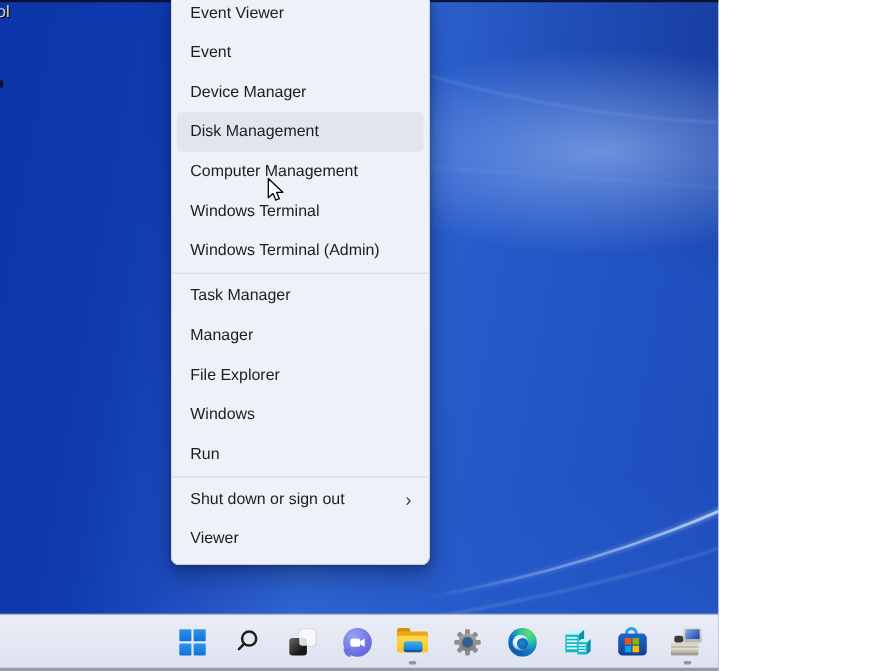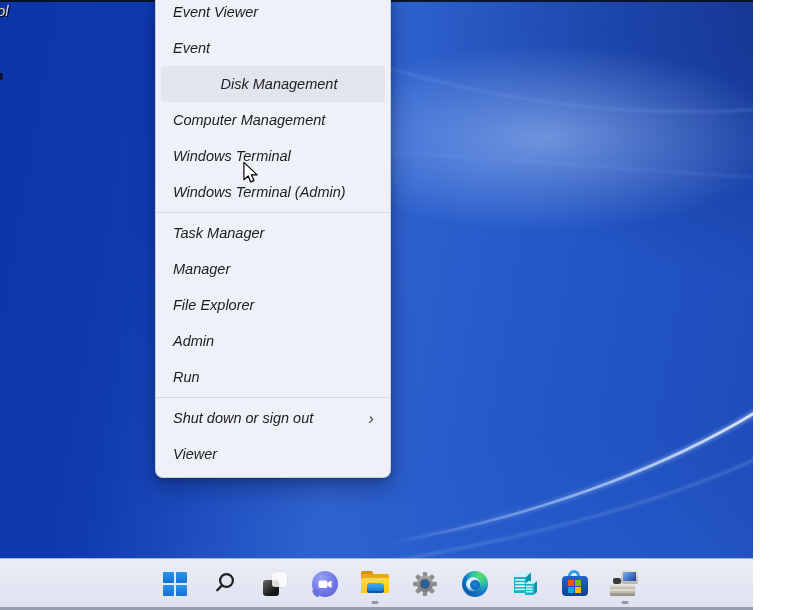--- a/index.html
+++ b/index.html
@@ -1,17 +1,17 @@
 <!DOCTYPE html>
 <html><head>
 <meta charset="utf-8">
 <style>
   html,body{margin:0;padding:0;}
   body{width:800px;height:610px;overflow:hidden;font-family:"Liberation Sans","DejaVu Sans",sans-serif;}
-  .screen{position:relative;width:753px;height:610px;overflow:hidden;background:#2458c6;font-style:italic;}
+  .screen{position:relative;width:653px;height:610px;overflow:hidden;background:#2458c6;}
 
   
   .wallpaper{position:absolute;inset:0;
     background:
       radial-gradient(ellipse 330px 130px at 545px 138px, rgba(186,214,255,0.50), rgba(186,214,255,0) 72%),
       radial-gradient(ellipse 720px 430px at 840px 20px, rgba(9,26,98,0.55), rgba(9,26,98,0) 62%),
       radial-gradient(ellipse 520px 300px at 620px 640px, rgba(45,105,215,0.45), rgba(45,105,215,0) 70%),
       linear-gradient(100deg,#0d35a9 0%,#0f3ab0 20%,#2f63cf 48%,#2356c6 72%,#1e4cba 100%);
   }
   .streaks{position:absolute;inset:0;}
@@ -20,21 +20,21 @@
     text-shadow:1px 1px 1px rgba(0,0,0,0.95);}
   .speck{position:absolute;left:0;top:73px;width:3px;height:7px;background:#0a1430;border-radius:0 2px 2px 0;}
 
   
   .context-menu{position:absolute;left:155px;top:-6px;width:236px;box-sizing:border-box;
     background:#eef1f8;border:1px solid #c7ccd8;border-top:none;
     border-radius:0 0 8px 8px;padding-bottom:5px;
     box-shadow:0 10px 22px rgba(8,18,60,0.38),0 2px 6px rgba(8,18,60,0.25);z-index:5;}
   .menu-item{height:36px;display:flex;align-items:center;padding:0 0 0 17px;
     font-size:14.5px;color:#1d1d1d;cursor:default;white-space:nowrap;}
-  .menu-item.highlighted{background:#e2e5ed;border-radius:4px;margin:0 5px;padding-left:12px;justify-content:center;}
+  .menu-item.highlighted{background:#e2e5ed;border-radius:4px;margin:0 5px;padding-left:12px;}
   .menu-separator{height:1px;background:#d7dae3;margin:2px 0;}
   .chevron{margin-left:auto;padding-right:16px;color:#454545;font-size:17px;line-height:1;}
 
   
   .cursor{position:absolute;left:242px;top:161px;z-index:9;}
 
   
   .taskbar{position:absolute;left:0;bottom:0;width:800px;height:52px;box-sizing:border-box;
     background:linear-gradient(180deg,#eaedf7 0%,#dee2ef 100%);
     border-top:1px solid rgba(130,140,165,0.55);
@@ -127,20 +127,23 @@
   <div class="desktop-label">ol</div>
   <div class="speck"></div>
 
   <div class="context-menu">
     <div class="menu-item">
         <span>Event Viewer</span>
       </div>
     <div class="menu-item">
         <span>Event</span>
       </div>
+    <div class="menu-item">
+        <span>Device Manager</span>
+      </div>
     <div class="menu-item highlighted">
         <span>Disk Management</span>
       </div>
     <div class="menu-item">
         <span>Computer Management</span>
       </div>
     <div class="menu-item">
         <span>Windows Terminal</span>
       </div>
     <div class="menu-item">
@@ -150,21 +153,21 @@
     <div class="menu-item">
         <span>Task Manager</span>
       </div>
     <div class="menu-item">
         <span>Manager</span>
       </div>
     <div class="menu-item">
         <span>File Explorer</span>
       </div>
     <div class="menu-item">
-        <span>Admin</span>
+        <span>Windows</span>
       </div>
     <div class="menu-item">
         <span>Run</span>
       </div>
     <div class="menu-separator"></div>
     <div class="menu-item">
       <span>Shut down or sign out</span>
       <span class="chevron">›</span>
     </div>
     <div class="menu-item">

